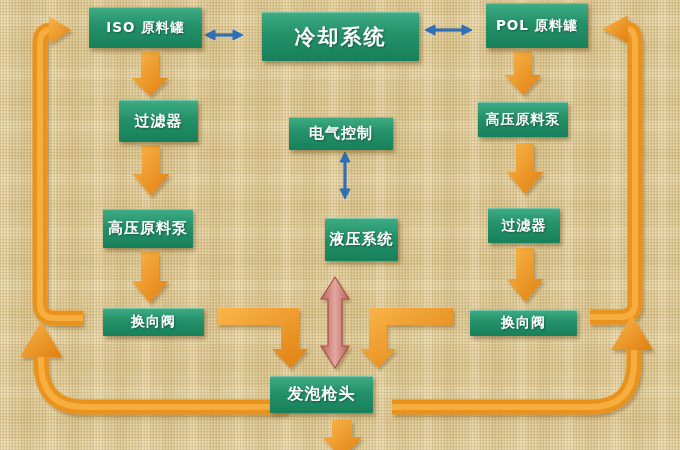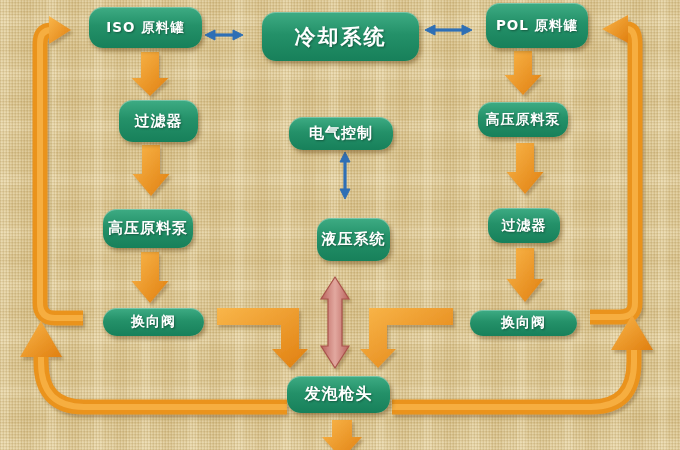--- a/index.html
+++ b/index.html
@@ -12,21 +12,21 @@
     background-image:
       repeating-linear-gradient(90deg, rgba(163,133,72,.16) 0 1px, rgba(255,250,230,.12) 1px 2px, rgba(0,0,0,0) 2px 3px),
       repeating-linear-gradient(0deg, rgba(163,133,72,.16) 0 1px, rgba(255,250,230,.12) 1px 2px, rgba(0,0,0,0) 2px 3px),
       repeating-linear-gradient(90deg, rgba(255,246,218,.20) 0 9px, rgba(0,0,0,0) 9px 21px, rgba(198,168,104,.18) 21px 33px, rgba(0,0,0,0) 33px 47px),
       repeating-linear-gradient(0deg, rgba(255,246,218,.16) 0 11px, rgba(0,0,0,0) 11px 26px, rgba(198,168,104,.16) 26px 37px, rgba(0,0,0,0) 37px 53px);
   }
   .layer{position:absolute;left:0;top:0;}
   .node{
     position:absolute;
     background:linear-gradient(180deg,#3eac84 0%,#249169 45%,#17805a 100%);
-    border-radius:14px;
+    border-radius:1px;
     box-shadow:2px 3px 4px rgba(96,64,16,.45), inset 0 1px 0 rgba(255,255,255,.30);
     color:#fff;
     display:flex;align-items:center;justify-content:center;
     font-weight:bold;
     letter-spacing:1px;
     text-shadow:1px 1px 2px rgba(0,0,0,.35);
     white-space:nowrap;
   }
 </style>
 </head>
@@ -120,33 +120,33 @@
   </div>
 
   <div class="node" style="left:478px;top:102px;width:90px;height:35px;font-size:14px;">
     <span>高压原料泵</span>
   </div>
 
   <div class="node" style="left:103px;top:209px;width:90px;height:39px;font-size:15px;">
     <span>高压原料泵</span>
   </div>
 
-  <div class="node" style="left:317px;top:218px;width:73px;height:43px;font-size:15px;">
+  <div class="node" style="left:325px;top:218px;width:73px;height:43px;font-size:15px;">
     <span>液压系统</span>
   </div>
 
   <div class="node" style="left:488px;top:208px;width:72px;height:35px;font-size:14px;">
     <span>过滤器</span>
   </div>
 
   <div class="node" style="left:103px;top:308px;width:101px;height:28px;font-size:14px;">
     <span>换向阀</span>
   </div>
 
   <div class="node" style="left:470px;top:310px;width:107px;height:26px;font-size:14px;">
     <span>换向阀</span>
   </div>
 
-  <div class="node" style="left:287px;top:376px;width:103px;height:37px;font-size:16px;">
+  <div class="node" style="left:270px;top:376px;width:103px;height:37px;font-size:16px;">
     <span>发泡枪头</span>
   </div>
 
 </div>
 
 </body></html>

